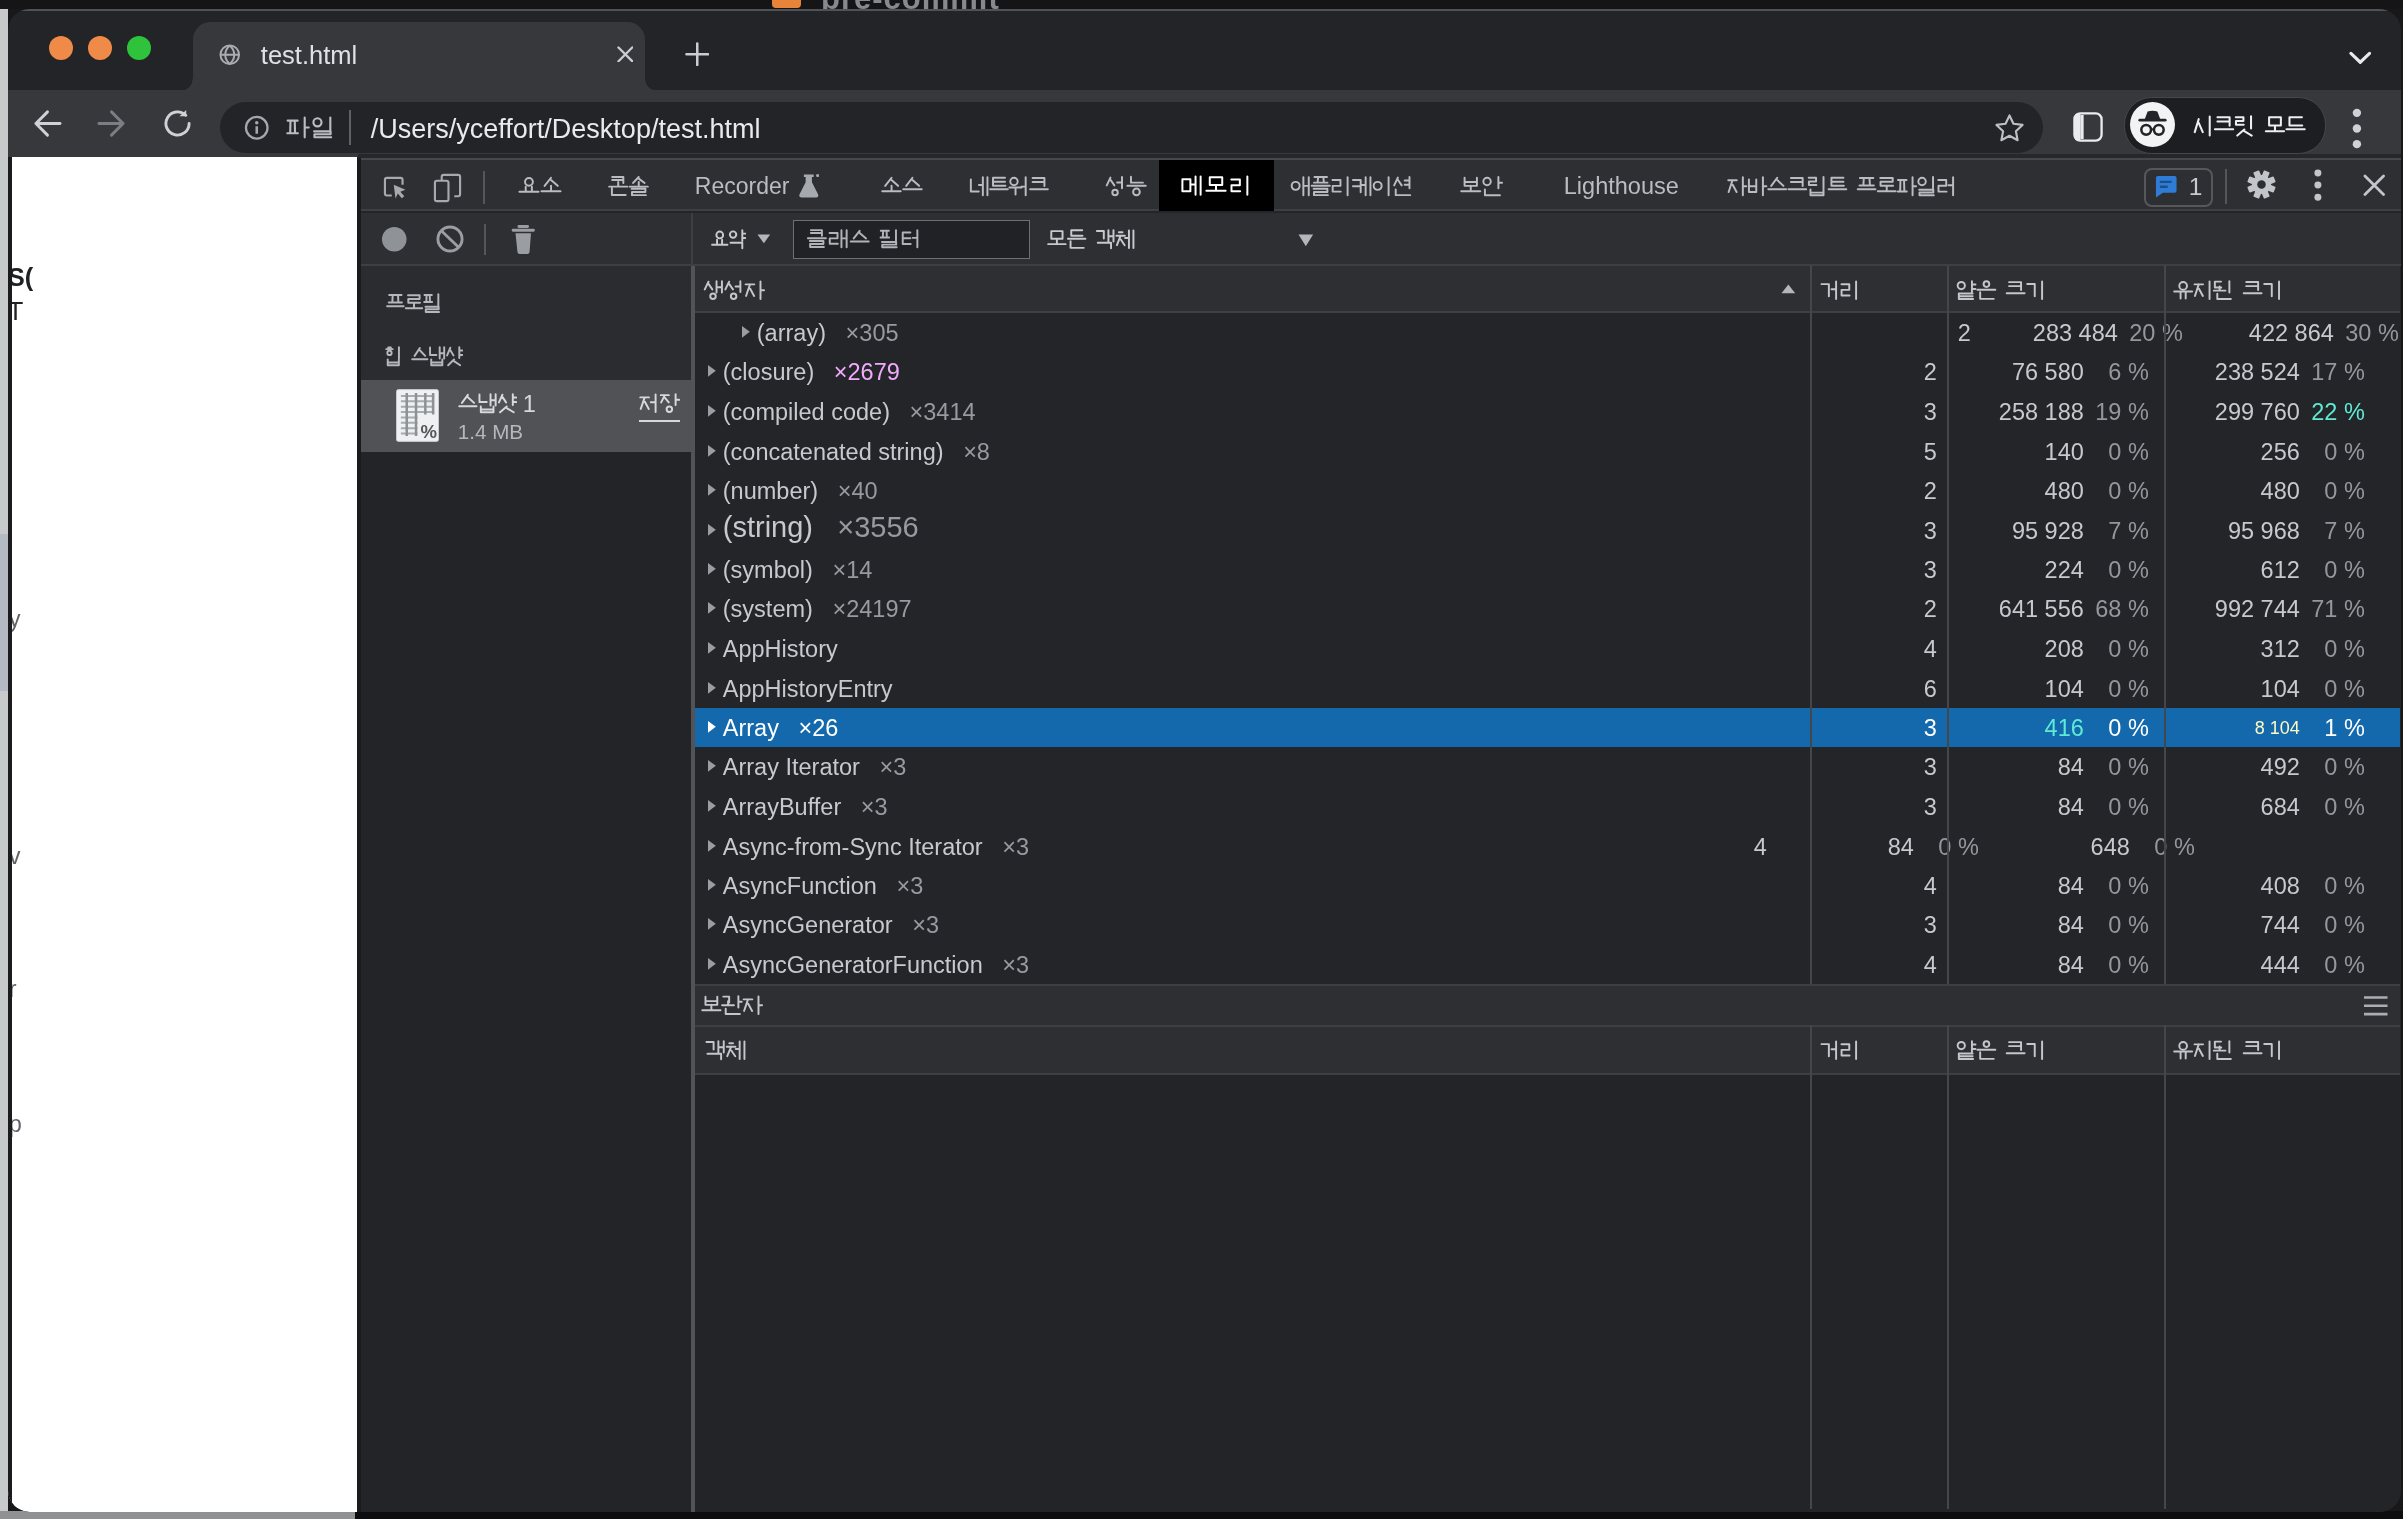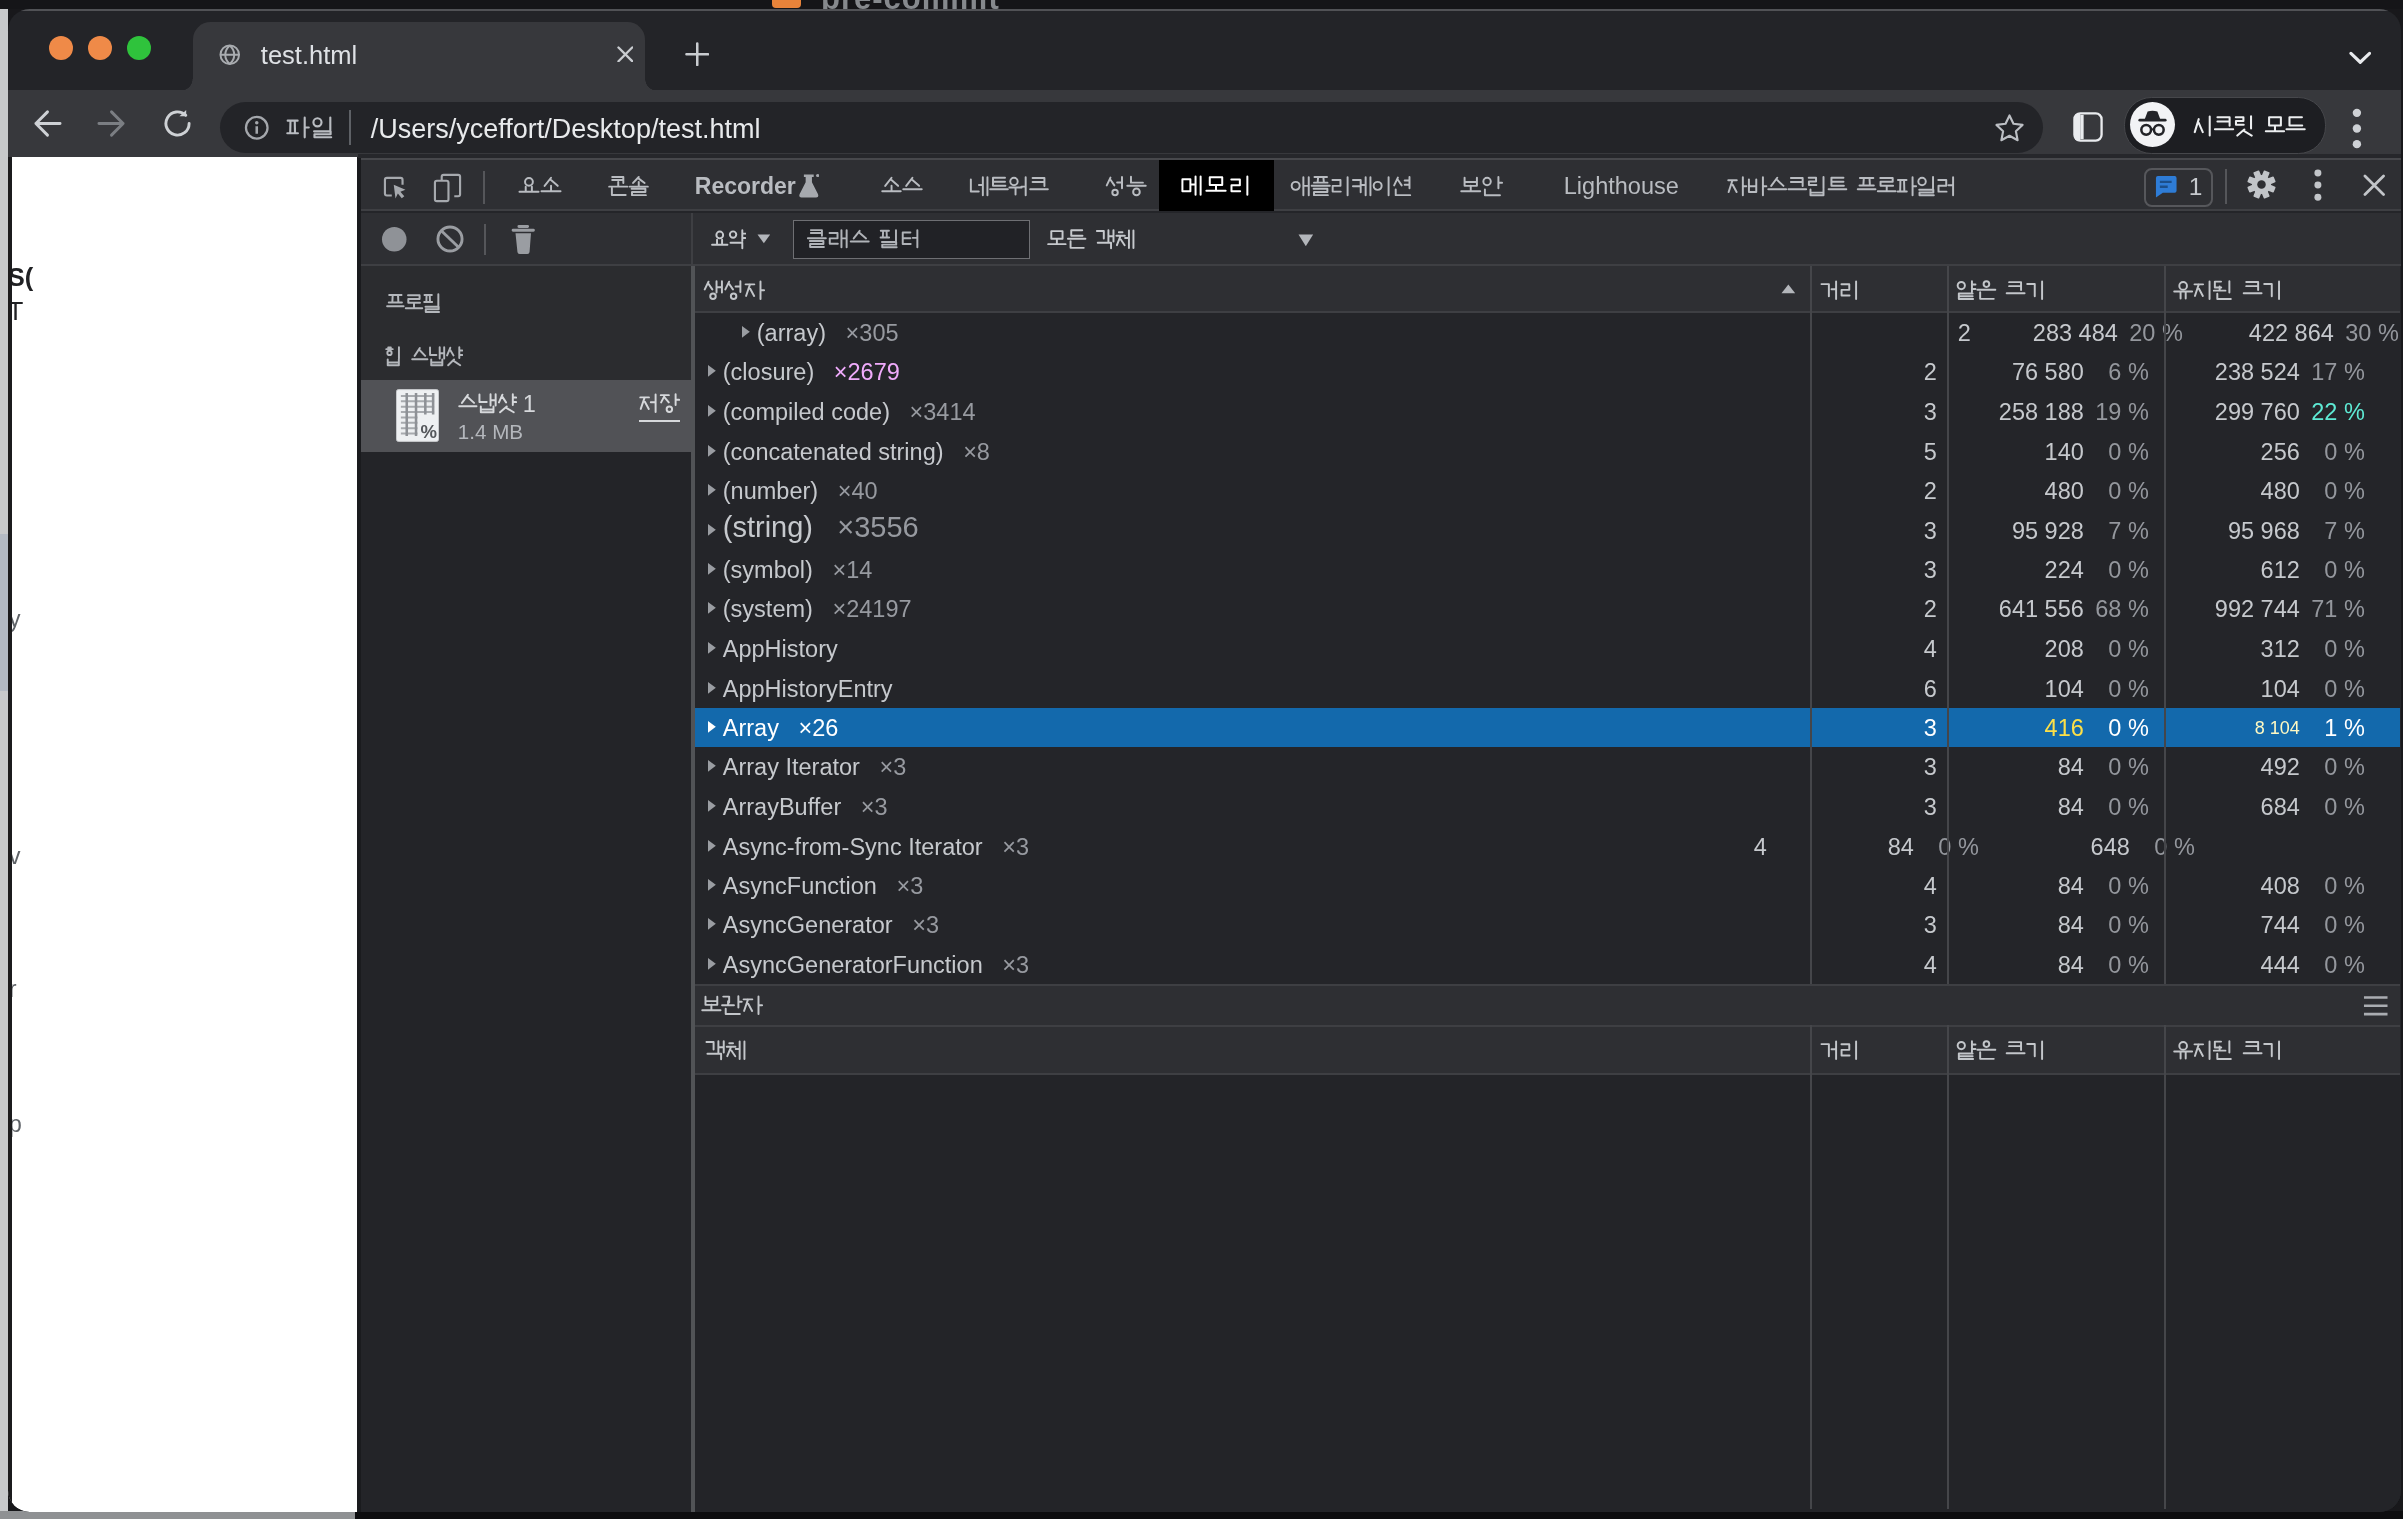--- a/index.html
+++ b/index.html
@@ -123,21 +123,21 @@
         <svg width="44" height="26.5" viewBox="0 0 45 27" style="display:block" fill="none" stroke="#b9bcc1" stroke-width="2.01" stroke-linecap="round" stroke-linejoin="round">
           <path d="M1.5 19.2L21.0 19.2M7.9 13.9L7.9 19.2M14.2 13.9L14.2 19.2M33.8 4.8L27.2 13.1M33.8 7.2L40.6 13.1M24.0 18.6L43.5 18.6M33.8 12.9L33.8 18.6"></path>
           <circle cx="11.2" cy="9.0" r="4.0"></circle>
         </svg>
       </div>
       <div style="position:absolute;left:600px;top:164px">
         <svg width="41" height="26.5" viewBox="0 0 42 27" style="display:block" fill="none" stroke="#b9bcc1" stroke-width="2.01" stroke-linecap="round" stroke-linejoin="round">
           <path d="M4.3 4.1L15.7 4.1L15.7 10.2M4.3 7.2L15.7 7.2M1.2 13.9L19.8 13.9M10.5 9.0L10.5 13.9M4.0 15.6L4.0 22.5L18.1 22.5M31.5 4.0L25.7 10.1M31.5 5.7L37.5 10.1M22.2 13.9L40.8 13.9M31.5 9.0L31.5 13.9M24.2 16.0L38.3 16.0L38.3 19.3L24.6 19.3L24.6 22.6L38.8 22.6"></path>
         </svg>
       </div>
-      <div style="position:absolute;left:687px;top:166px;font-size:23px;line-height:23px;color:#b9bcc1;font-weight:700;white-space:pre;">Recorder</div>
+      <div style="position:absolute;left:687px;top:166px;font-size:23px;line-height:23px;color:#b9bcc1;font-weight:400;white-space:pre;">Recorder</div>
       <svg style="position:absolute;left:790px;top:164px" width="21.6" height="26.5" viewBox="0 0 22 27">
         <path d="M6 1.5H16V4H14.2V9.5L20.3 21.5Q21.6 25 18.6 25H3.4Q0.4 25 1.7 21.5L7.8 9.5V4H6Z" fill="#a6a9ae"></path>
         <circle cx="20" cy="2.5" r="1.6" fill="#a6a9ae"></circle>
       </svg>
       <div style="position:absolute;left:873px;top:164px">
         <svg width="42" height="26.5" viewBox="0 0 43 27" style="display:block" fill="none" stroke="#b9bcc1" stroke-width="2.01" stroke-linecap="round" stroke-linejoin="round">
           <path d="M10.8 4.8L4.3 13.1M10.8 7.2L17.5 13.1M1.3 18.6L20.2 18.6M10.8 12.9L10.8 18.6M32.2 4.8L25.8 13.1M32.2 7.2L39.0 13.1M22.8 16.6L41.7 16.6"></path>
         </svg>
       </div>
       <div style="position:absolute;left:961px;top:164px">
@@ -415,21 +415,21 @@
           <div style="position:absolute;right:251px;top:8.8px;font-size:23.5px;line-height:23.5px;color:#94979d;white-space:pre">0 %</div>
           <div style="position:absolute;right:100px;top:8.8px;font-size:23.5px;line-height:23.5px;color:#c6c9cd;white-space:pre">104</div>
           <div style="position:absolute;right:35px;top:8.8px;font-size:23.5px;line-height:23.5px;color:#94979d;white-space:pre">0 %</div>
         </div>
         <div style="position:absolute;left:0;top:395px;width:1705px;height:39px;background:#1369ac;">
           <svg style="position:absolute;left:11.8px;top:12.7px" width="9.8" height="13.7" viewBox="0 0 10 14">
             <path d="M1 1L9 7L1 13z" fill="#ffffff"></path>
           </svg>
           <div style="position:absolute;left:28px;top:8.8px;font-size:23.5px;line-height:23.5px;color:#ffffff;white-space:pre">Array<span style="color:#ffffff">&nbsp;&nbsp;&nbsp;×26</span></div>
           <div style="position:absolute;right:463px;top:8.8px;font-size:23.5px;line-height:23.5px;color:#ffffff;white-space:pre">3</div>
-          <div style="position:absolute;right:316px;top:8.8px;font-size:23.5px;line-height:23.5px;color:#fde047;white-space:pre">416</div>
+          <div style="position:absolute;right:316px;top:8.8px;font-size:23.5px;line-height:23.5px;color:#5eead4;white-space:pre">416</div>
           <div style="position:absolute;right:251px;top:8.8px;font-size:23.5px;line-height:23.5px;color:#ffffff;white-space:pre">0 %</div>
           <div style="position:absolute;right:100px;top:8.8px;font-size:18px;line-height:23.5px;color:#fef9c3;white-space:pre">8 104</div>
           <div style="position:absolute;right:35px;top:8.8px;font-size:23.5px;line-height:23.5px;color:#ffffff;white-space:pre">1 %</div>
         </div>
         <div style="position:absolute;left:0;top:434px;width:1705px;height:39px;">
           <svg style="position:absolute;left:11.8px;top:12.7px" width="9.8" height="13.7" viewBox="0 0 10 14">
             <path d="M1 1L9 7L1 13z" fill="#9a9da2"></path>
           </svg>
           <div style="position:absolute;left:28px;top:8.8px;font-size:23.5px;line-height:23.5px;color:#c6c9cd;white-space:pre">Array Iterator<span style="color:#979aa0">&nbsp;&nbsp;&nbsp;×3</span></div>
           <div style="position:absolute;right:463px;top:8.8px;font-size:23.5px;line-height:23.5px;color:#c6c9cd;white-space:pre">3</div>

